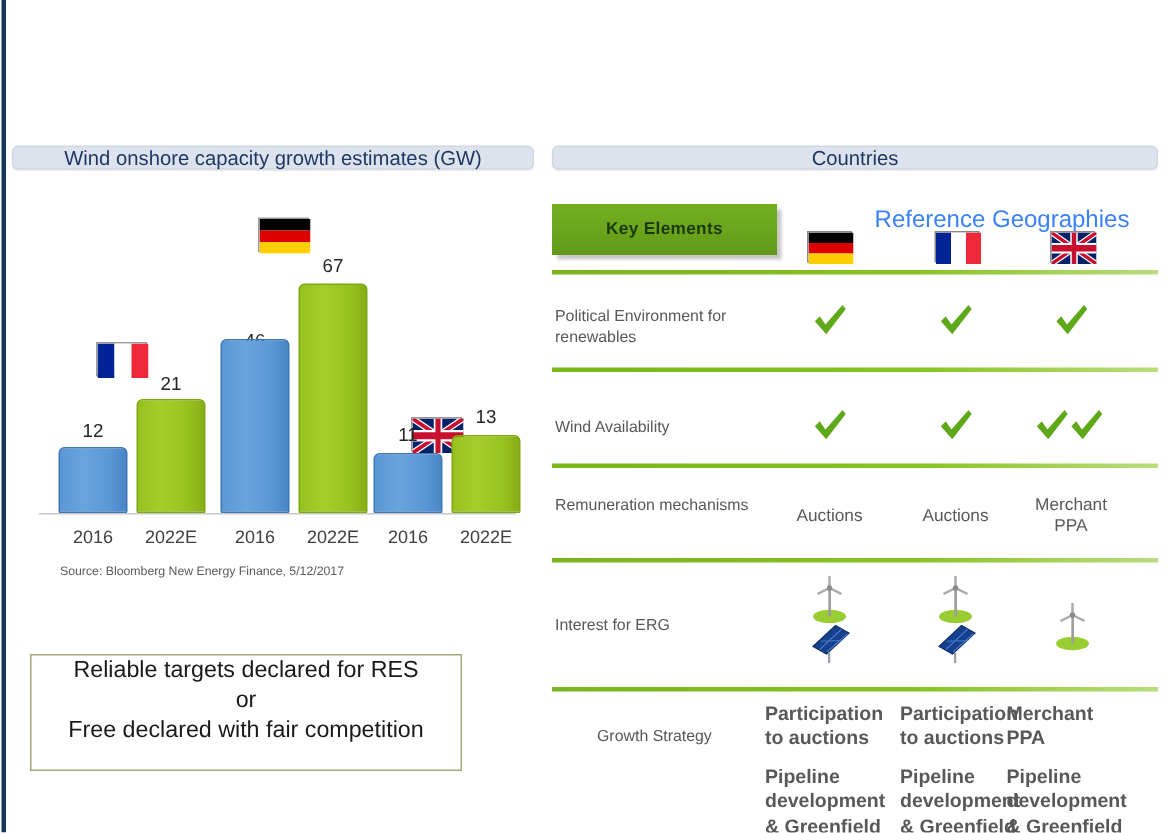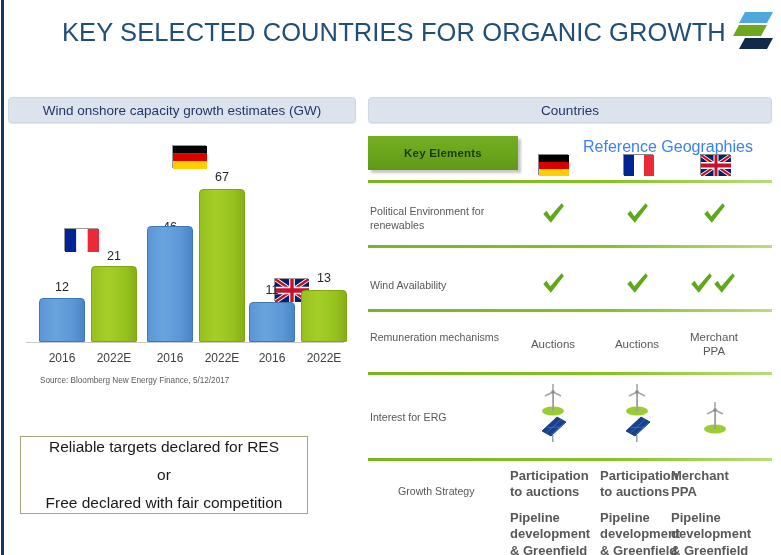--- a/index.html
+++ b/index.html
@@ -34,21 +34,21 @@
     font-weight: 400;
     white-space: nowrap;
   }
   .logo {
     position: absolute; right: 6px; top: 6px;
     width: 46px; height: 48px;
   }
   
   .panel-head {
     position: absolute;
-    height: 26px;
+    height: 16px;
     background: #dde3ed;
     border: 1px solid #cfd7e4;
     border-radius: 4px;
     box-shadow: 0 1px 1px rgba(0,0,0,0.10);
     color: #1f3864;
     font-size: 13.5px;
     display: flex; align-items: center; justify-content: center;
     white-space: nowrap;
   }
   .panel-head.left  { left: 8px;   top: 97px; width: 348px; }
@@ -94,21 +94,21 @@
     white-space: nowrap;
   }
 
   
   .callout {
     position: absolute; left: 20px; top: 436px;
     width: 288px; height: 78px;
     border: 1px solid #a6a678;
     background: #ffffff;
     display: flex; flex-direction: column;
-    align-items: center; justify-content: space-between;
+    align-items: center; justify-content: flex-start;
     line-height: 1.28;
   }
   .callout div { font-size: 15.5px; color: #1a1a1a; white-space: nowrap; }
 
   
   .table { position: absolute; left: 368px; top: 132px; width: 404px; height: 420px; }
   .key-elements {
     position: absolute; left: 0; top: 4px;
     width: 150px; height: 34px;
     background: linear-gradient(to bottom,#74ae20 0%,#6aa41c 55%,#5f9818 100%);
@@ -141,30 +141,20 @@
   .turbine { position: absolute; width: 34px; height: 34px; }
   .solar { position: absolute; width: 30px; height: 28px; }
 </style>
 </head>
 <body>
 
 <div class="slide">
 
   <div class="edge-bar"></div>
 
-  <div class="header">
-    <div class="title">KEY SELECTED COUNTRIES FOR ORGANIC GROWTH</div>
-    <div class="logo">
-      <svg width="46" height="48" viewBox="0 0 46 48">
-        <polygon points="16,6 44,6 38,17 10,17" fill="#4FA8DC"></polygon>
-        <polygon points="10,19 38,19 32,30 4,30" fill="#6EA81E"></polygon>
-        <polygon points="16,32 44,32 38,43 10,43" fill="#122A4A"></polygon>
-      </svg>
-    </div>
-  </div>
 
   <div class="panel-head left">Wind onshore capacity growth estimates (GW)</div>
   <div class="panel-head right">Countries</div>
 
   <div class="chart">
     <div class="plot">
       <div class="axis-line"></div>
 
       <div class="flag" style="left:56px; top:100px; width:34px; height:23px;">
         <svg width="34" height="23" viewBox="0 0 3 2" preserveAspectRatio="none">

